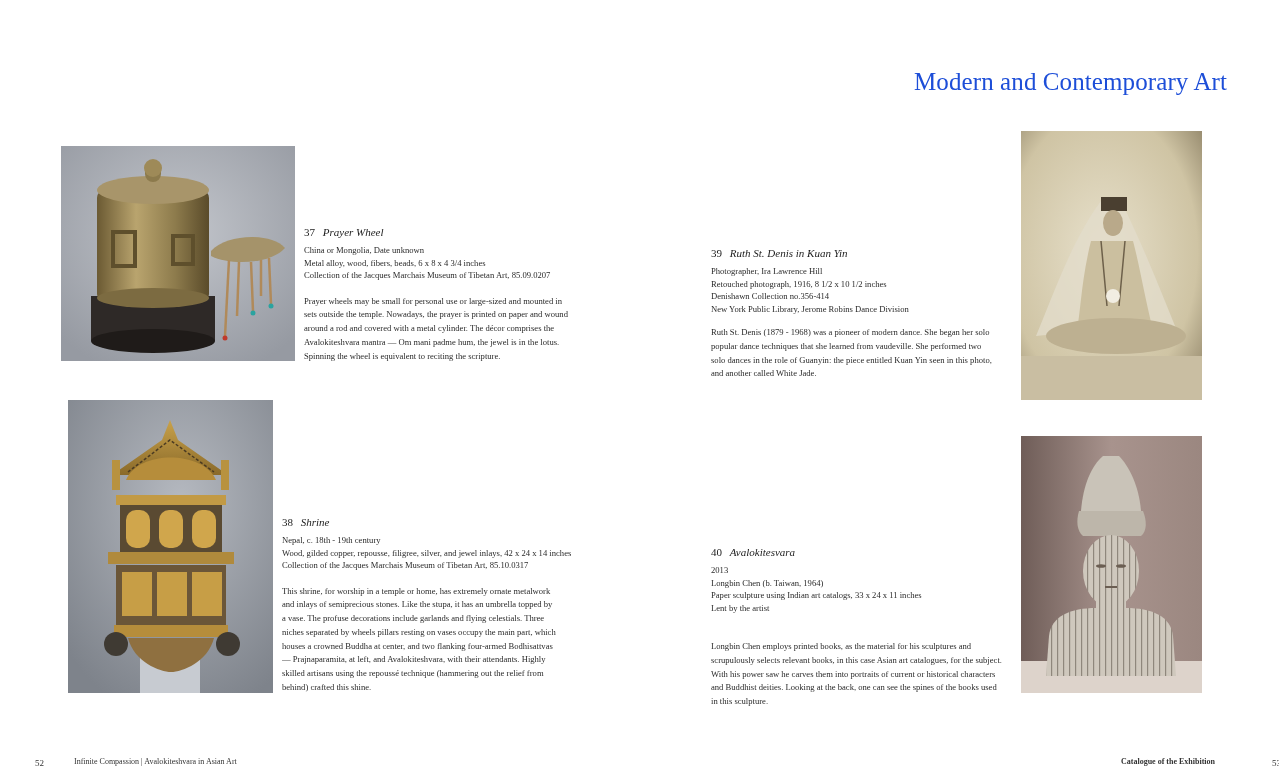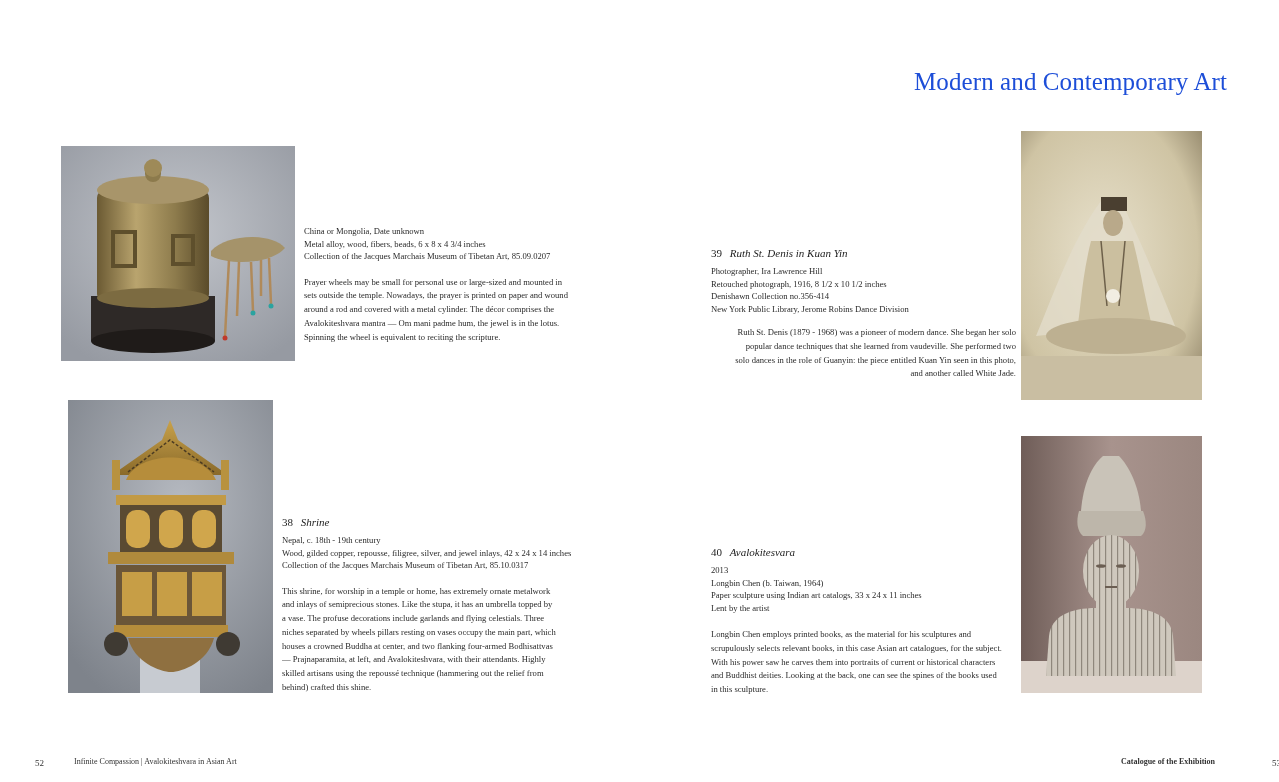--- a/index.html
+++ b/index.html
@@ -55,20 +55,24 @@
       <path d="M200 114 L200 150"></path>
         <path d="M208 112 L210 158"></path>
     </g>
     <circle cx="164" cy="192" r="2.5" fill="#c0392b"></circle>
       <circle cx="192" cy="167" r="2.5" fill="#2aa3a0"></circle>
     <circle cx="210" cy="160" r="2.5" fill="#2aa3a0"></circle>
   </svg>
 </div>
 
 <div class="abs entry" style="left:304px; top:225px; width:300px;">
+  <div class="head">
+    <span class="num">37</span>
+    <span class="name">Prayer Wheel</span>
+  </div>
   <div class="meta">
     <div>China or Mongolia, Date unknown</div>
     <div>Metal alloy, wood, fibers, beads, 6 x 8 x 4 3/4 inches</div>
     <div>Collection of the Jacques Marchais Museum of Tibetan Art, 85.09.0207</div>
   </div>
   <div class="body">
     <p>Prayer wheels may be small for personal use or large-sized and mounted in</p>
     <p>sets outside the temple.  Nowadays, the prayer is printed on paper and wound</p>
     <p>around a rod and covered with a metal cylinder. The décor comprises the</p>
     <p>Avalokiteshvara mantra — Om mani padme hum, the jewel is in the lotus.</p>
@@ -142,21 +146,21 @@
   <div class="head">
     <span class="num">39</span>
     <span class="name">Ruth St. Denis in Kuan Yin</span>
   </div>
   <div class="meta">
     <div>Photographer, Ira Lawrence Hill</div>
     <div>Retouched photograph, 1916, 8 1/2 x 10 1/2 inches</div>
     <div>Denishawn Collection no.356-414</div>
     <div>New York Public Library, Jerome Robins Dance Division</div>
   </div>
-  <div class="body" style="margin-top:11px;text-align:right;">
+  <div class="body" style="margin-top:11px;">
     <p>Ruth St. Denis (1879 - 1968) was a pioneer of modern dance. She began her solo</p>
     <p>popular dance techniques that she learned from vaudeville. She performed two</p>
     <p>solo dances in the role of Guanyin: the piece entitled Kuan Yin seen in this photo,</p>
     <p>and another called White Jade.</p>
   </div>
 </div>
 
 <div class="abs photo" style="left:1021px; top:131px; width:181px; height:269px; background:#cbbf9f;">
   <svg viewBox="0 0 181 269" preserveAspectRatio="none">
     <defs>
@@ -182,21 +186,21 @@
   <div class="head">
     <span class="num">40</span>
     <span class="name">Avalokitesvara</span>
   </div>
   <div class="meta">
     <div>2013</div>
     <div>Longbin Chen (b. Taiwan, 1964)</div>
     <div>Paper sculpture using Indian art catalogs, 33 x 24 x 11 inches</div>
     <div>Lent by the artist</div>
   </div>
-  <div class="body" style="margin-top:14px;">
+  <div class="body" style="margin-top:26px;">
     <p>Longbin Chen employs printed books, as the material for his sculptures and</p>
     <p>scrupulously selects relevant books, in this case Asian art catalogues, for the subject.</p>
     <p>With his power saw he carves them into portraits of current or historical characters</p>
     <p>and Buddhist deities. Looking at the back, one can see the spines of the books used</p>
     <p>in this sculpture.</p>
   </div>
 </div>
 
 <div class="abs photo" style="left:1021px; top:436px; width:181px; height:257px; background:#9a8580;">
   <svg viewBox="0 0 181 257" preserveAspectRatio="none">

